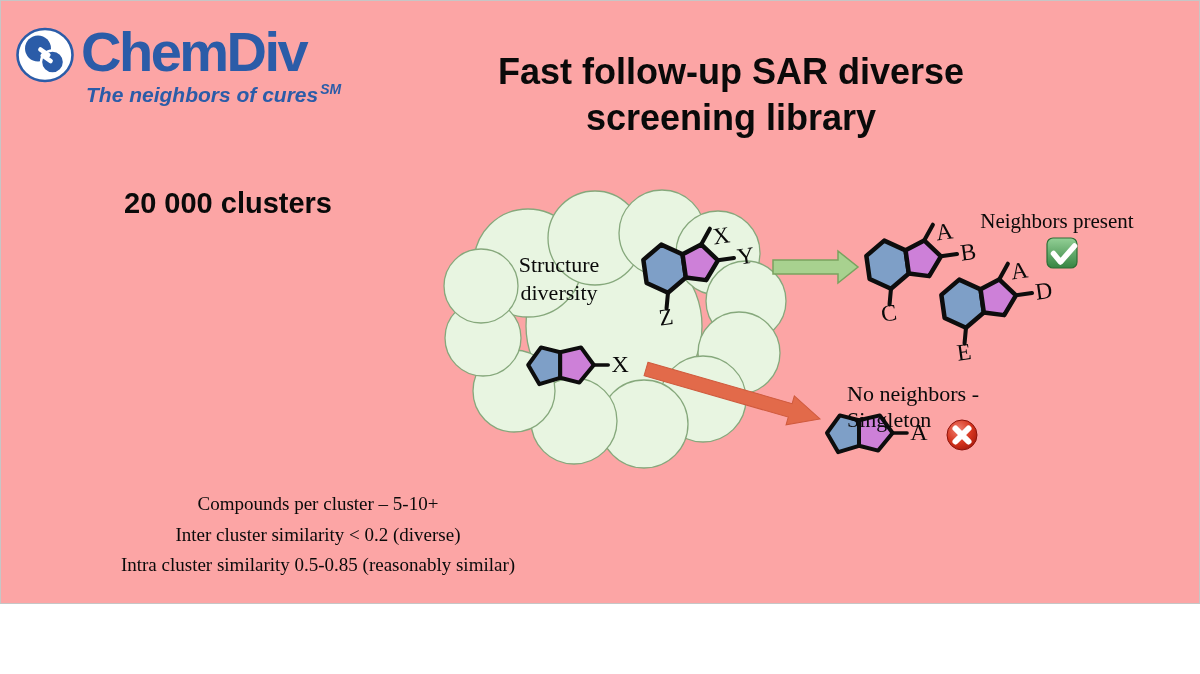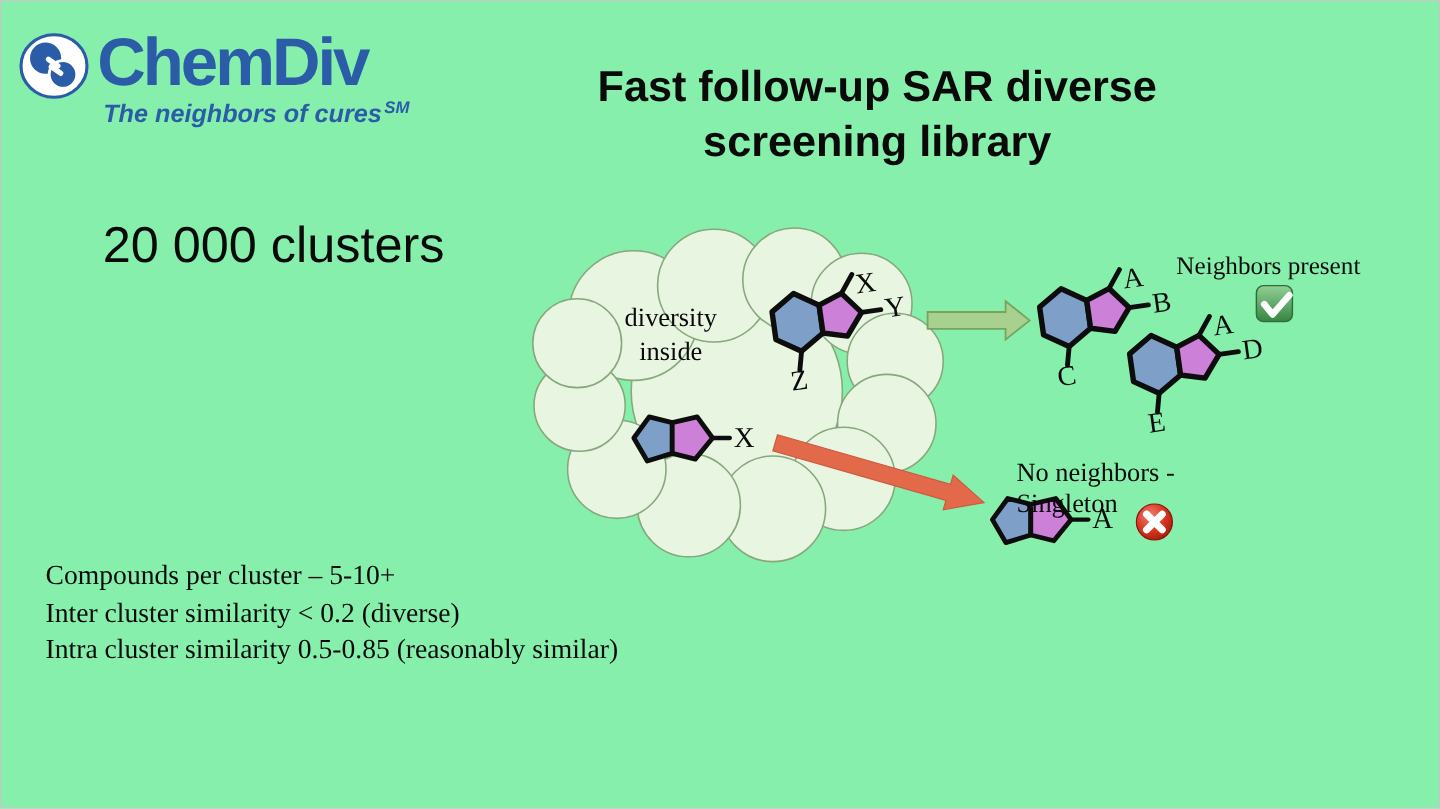--- a/index.html
+++ b/index.html
@@ -1,38 +1,38 @@
 <!DOCTYPE html>
 <html><head>
 <meta charset="utf-8">
 <style>
   html,body{margin:0;padding:0;background:#fff;}
   #slide{
-    position:relative;width:1200px;height:674px;background:#86efac;
+    position:relative;width:1200px;height:604px;background:#fca5a5;
     border:1px solid #c6c6c6;box-sizing:border-box;overflow:hidden;
     font-family:"Liberation Sans",sans-serif;color:#0a0a0a;
   }
   .abs{position:absolute;}
   
   .logo-brand{left:80px;top:22px;font-weight:bold;font-size:56px;line-height:58px;
     letter-spacing:-2.5px;color:#2b5ca8;}
   .logo-tagline{left:85px;top:80px;font-weight:bold;font-style:italic;font-size:21px;
     color:#2b5ca8;white-space:nowrap;}
   .logo-tagline sup{font-size:14px;font-style:italic;margin-left:2px;}
   
   .title{left:430px;top:48px;width:600px;text-align:center;font-weight:bold;
     font-size:36px;line-height:46px;}
   
-  .stats{left:27px;top:180px;width:400px;text-align:center;font-size:42px;line-height:45px;}
+  .stats{left:27px;top:180px;width:400px;text-align:center;font-size:29px;line-height:45px;font-weight:bold;}
   
   .serif{font-family:"Liberation Serif",serif;}
   .cloud-label{left:496px;top:250px;width:124px;text-align:center;font-size:22px;line-height:28px;}
   .neighbors-label{left:951px;top:208px;width:210px;text-align:center;font-size:21px;}
   .singleton-label{left:846px;top:380px;width:220px;font-size:22px;}
-  .footer{left:37px;top:464px;width:560px;text-align:left;font-size:23px;line-height:30.6px;}
+  .footer{left:37px;top:488px;width:560px;text-align:center;font-size:19px;line-height:30.6px;}
   
   .ring{stroke:#0d0d0d;stroke-width:5;stroke-linejoin:round;}
   .hexf{fill:#7e9fc7;}
   .pentf{fill:#cd80d8;}
   .bond{stroke:#0d0d0d;stroke-width:4.5;stroke-linecap:round;}
   .mlabel{font-family:"Liberation Serif",serif;font-size:26px;fill:#0a0a0a;}
   .plabel{font-family:"Liberation Serif",serif;font-size:30px;fill:#0a0a0a;}
   .cloudc{fill:#e8f5e1;stroke:#86a87c;stroke-width:1.3;}
 </style>
 </head>
@@ -146,22 +146,22 @@
       <rect x="1046" y="237" width="30" height="30" rx="6" fill="url(#gGreen)" stroke="#2c6f36" stroke-width="1.2"></rect>
       <path d="M1052.5,252.5 l7,8.5 l14,-16" stroke="#ffffff" stroke-width="5.5" fill="none" stroke-linecap="round" stroke-linejoin="round"></path>
     </g>
     <g>
       <circle cx="961" cy="434" r="15" fill="url(#gRed)" stroke="#8e130b" stroke-width="1"></circle>
       <path d="M954.5,427.5 L967.5,440.5 M967.5,427.5 L954.5,440.5" stroke="#ffffff" stroke-width="6" stroke-linecap="round"></path>
     </g>
   </svg>
 
   <div class="abs serif cloud-label">
+    <div>Structure</div>
     <div>diversity</div>
-    <div>inside</div>
   </div>
 
   <div class="abs serif neighbors-label">Neighbors present</div>
   <div class="abs serif singleton-label">No neighbors - Singleton</div>
 
   <div class="abs serif footer">
     <div>Compounds per cluster – 5-10+</div>
     <div>Inter cluster similarity &lt; 0.2 (diverse)</div>
     <div>Intra cluster similarity 0.5-0.85 (reasonably similar)</div>
   </div>

